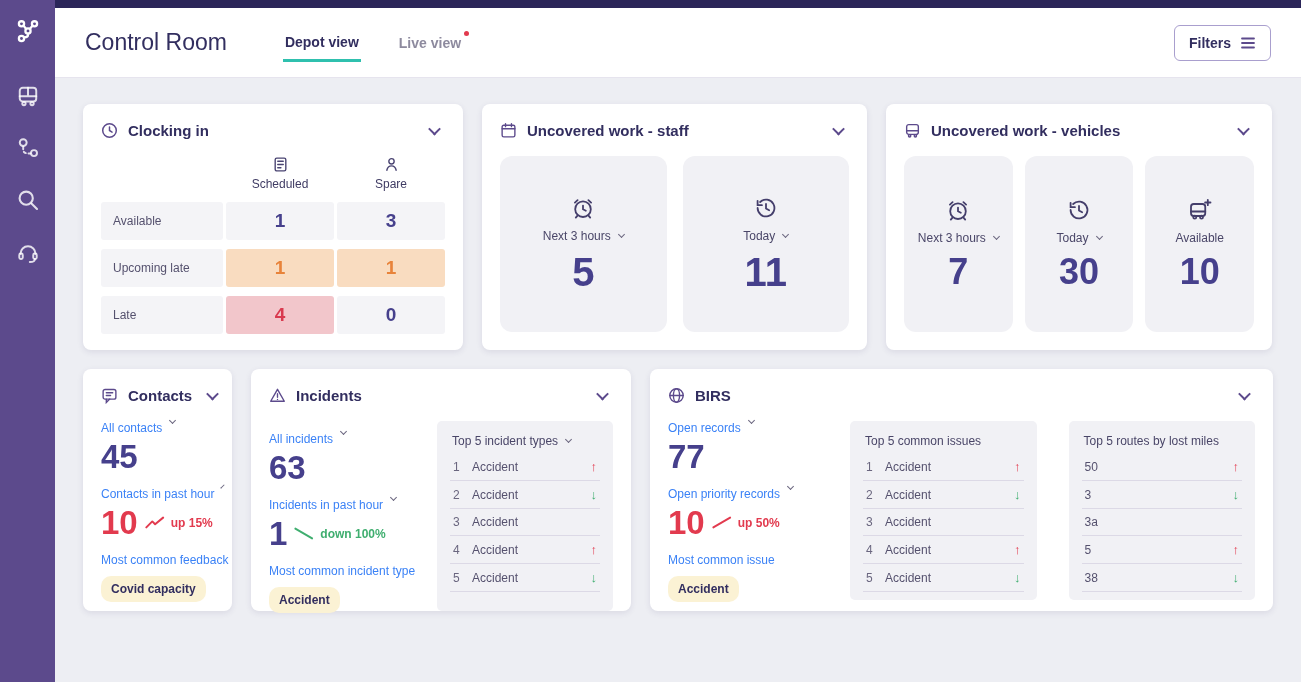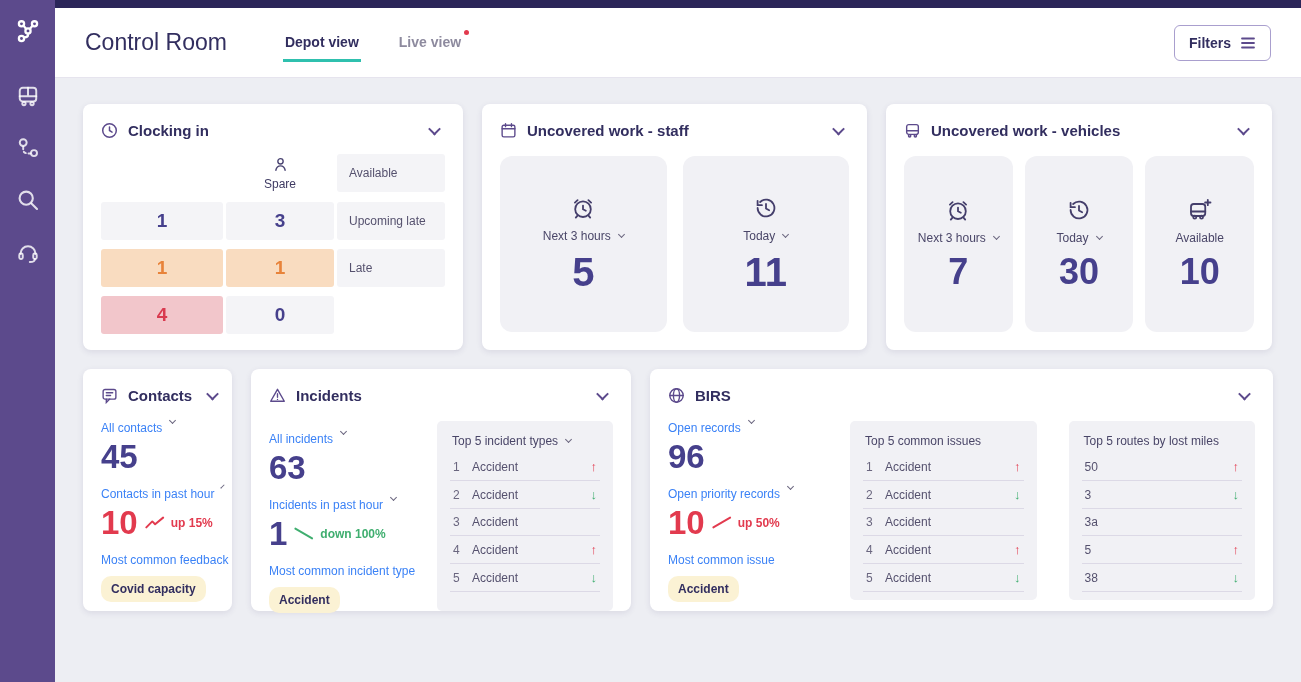--- a/index.html
+++ b/index.html
@@ -9,21 +9,21 @@
   .topstrip{position:absolute;left:55px;top:0;right:0;height:8px;background:#2b2659}
 
   
   .sidebar{position:absolute;left:0;top:0;bottom:0;width:55px;background:#5c4a8c;display:flex;flex-direction:column;align-items:center;padding-top:18px;z-index:5}
   .sidebar .logo{color:#ffffff;margin-bottom:40px}
   .side-icon{color:rgba(255,255,255,.82);margin-bottom:28px;cursor:pointer}
 
   
   .header{margin-left:55px;margin-top:8px;height:70px;background:#fff;display:flex;align-items:center;padding:0 30px;border-bottom:1px solid #e6e4ee}
   .title{font-size:23px;font-weight:normal;color:#322e5f}
-  .tabs{display:flex;gap:36px;margin-left:56px;}
+  .tabs{display:flex;gap:36px;margin-left:56px;align-items:center}
   .tab{font-size:14px;font-weight:bold;color:#8d8a9e;cursor:pointer;padding:10px 2px 9px;position:relative}
   .tab.active{color:#322e5f;border-bottom:3px solid #2fc0ae}
   .tab .dot{position:absolute;top:6px;right:-6px;width:5px;height:5px;border-radius:50%;background:#e23a4e}
   .filters-btn{margin-left:auto;display:flex;align-items:center;gap:9px;padding:9px 14px;border:1.5px solid #a99fce;border-radius:6px;background:#fff;color:#322e5f;font-weight:bold;font-size:14px;cursor:pointer}
   .filters-btn .ham{color:#5c4a8c}
 
   
   .main{margin-left:55px;padding:26px 28px 0}
   .row{display:flex;gap:19px}
   .row2{margin-top:19px}
@@ -175,20 +175,29 @@
         </span>
         <span class="card-title">Clocking in</span>
         <button class="chev-btn"><span class="chev"></span></button>
       </div>
       <div class="clock-body">
         <div class="clock-grid">
           <div></div>
           <div class="col-head">
             <span class="icon">
               <svg width="17" height="17" viewBox="0 0 16 16" fill="none" stroke="currentColor" stroke-width="1.3" stroke-linecap="round">
+                <rect x="3" y="2" width="10" height="12" rx="1.5"></rect>
+                  <path d="M5.4 5h5.2M5.4 8h5.2M5.4 11h3"></path>
+              </svg>
+            </span>
+            <span>Scheduled</span>
+          </div>
+          <div class="col-head">
+            <span class="icon">
+              <svg width="17" height="17" viewBox="0 0 16 16" fill="none" stroke="currentColor" stroke-width="1.3" stroke-linecap="round">
                 <circle cx="8" cy="5" r="2.5"></circle>
                   <path d="M3.6 13.4c.6-2.9 2.3-4.1 4.4-4.1s3.8 1.2 4.4 4.1"></path>
               </svg>
             </span>
             <span>Spare</span>
           </div>
 
           <div class="row-label">Available</div>
           <div class="cellv">1</div>
           <div class="cellv">3</div>
@@ -430,21 +439,21 @@
         </span>
         <span class="card-title">BIRS</span>
         <button class="chev-btn"><span class="chev"></span></button>
       </div>
       <div class="split-body">
         <div class="stats">
           <div class="stat-label" style="margin-top:2px">
             <span>Open records</span>
             <span class="chev-sm"></span>
           </div>
-          <div class="stat-value">96</div>
+          <div class="stat-value">77</div>
           <div class="stat-label">
             <span>Open priority records</span>
             <span class="chev-sm"></span>
           </div>
           <div class="trend-row">
             <span class="stat-value red">10</span>
             <span class="trend-wrap" data-trend="up">
               <span>
                 <svg width="20" height="13" viewBox="0 0 18 12" fill="none" stroke="currentColor" stroke-width="1.8" stroke-linecap="round" stroke-linejoin="round">
                   <path d="M1 10.5 16.5 1.5"></path>

